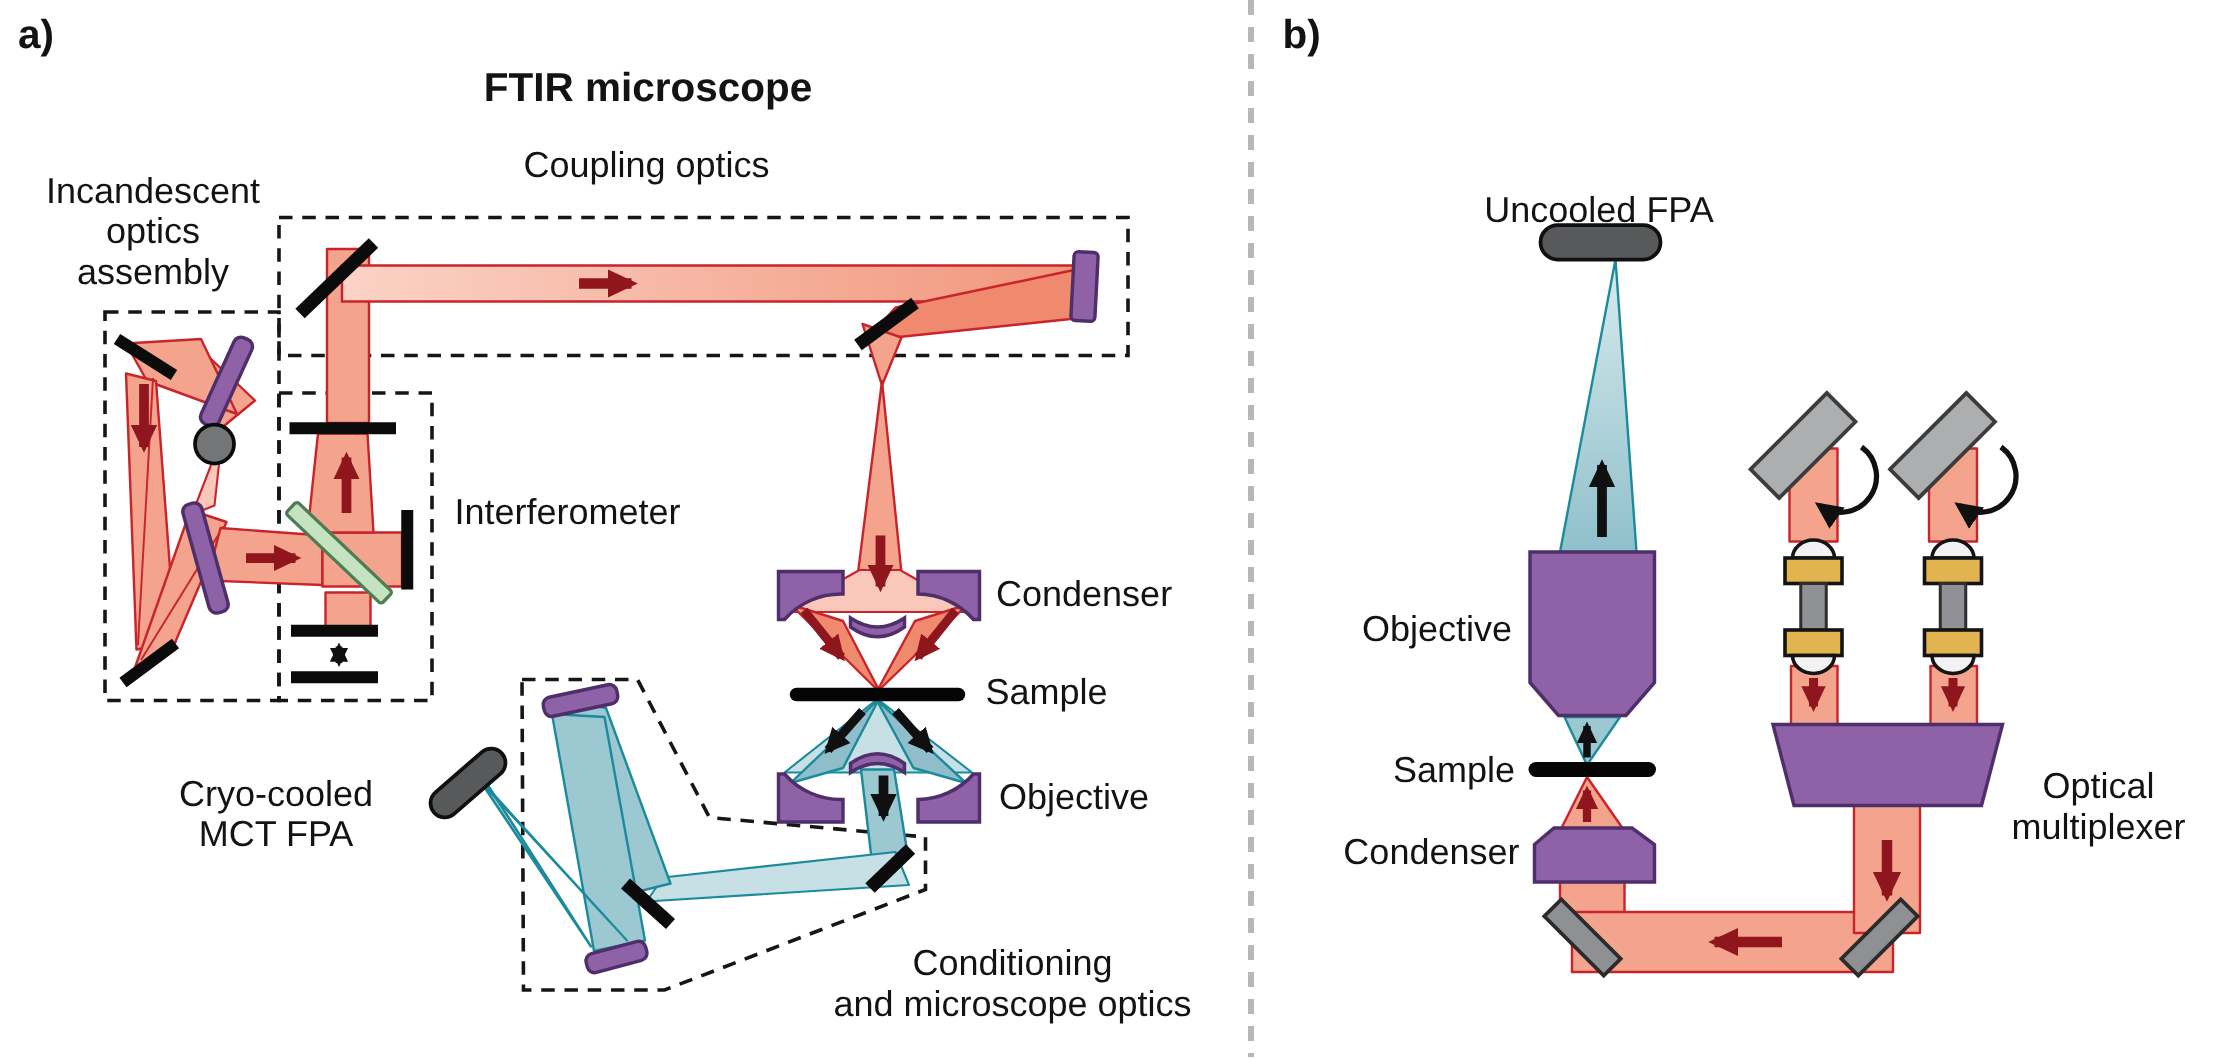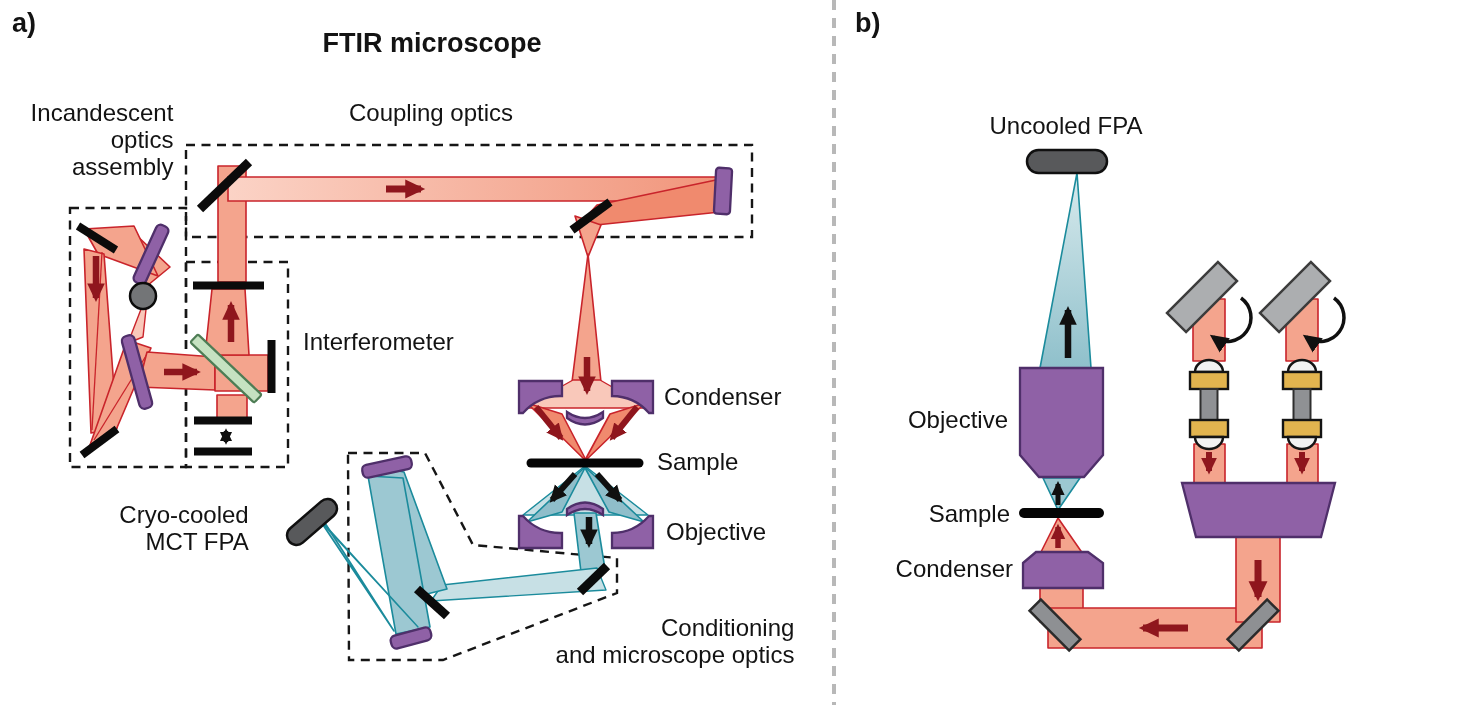--- a/index.html
+++ b/index.html
@@ -1,20 +1,20 @@
 <!DOCTYPE html>
 <html><head>
 <meta charset="utf-8">
 <style>
   html,body{margin:0;padding:0;background:#fff;}
   .stage{position:relative;width:1475px;height:705px;background:#ffffff;overflow:hidden;
          font-family:"Liberation Sans",sans-serif;color:#131313;}
   .stage svg{position:absolute;left:0;top:0;}
   .lbl{position:absolute;font-size:24px;line-height:27px;white-space:pre-line;}
-  .ctr{transform:translateX(-50%);text-align:right;}
+  .ctr{transform:translateX(-50%);text-align:center;margin-top:15px;}
   .ra{text-align:right;}
   .ttl{font-weight:bold;font-size:27px;line-height:30px;}
   .tag{font-weight:bold;font-size:27px;}
   .dash{fill:none;stroke:#161616;stroke-width:2.4;stroke-dasharray:9 6.5;}
   .beamR{fill:#F4A48D;stroke:#C9242B;stroke-width:1.6;stroke-linejoin:round;}
   .beamRp{fill:#F9C8BA;stroke:#C9242B;stroke-width:1.4;stroke-linejoin:round;}
   .beamRd{fill:#F08A6E;stroke:#C9242B;stroke-width:1.6;stroke-linejoin:round;}
   .beamT{fill:#9CC8D2;stroke:#1B8B9C;stroke-width:1.6;stroke-linejoin:round;}
   .beamTp{fill:#C7E0E5;stroke:#1B8B9C;stroke-width:1.4;stroke-linejoin:round;}
   .beamTd{fill:#8FBECA;stroke:#1B8B9C;stroke-width:1.6;stroke-linejoin:round;}
@@ -185,28 +185,30 @@
     <path d="M1241,298 A21,21 0 0 1 1213,337" fill="none" stroke="#101010" stroke-width="3.5" marker-end="url(#ahBt)"></path>
     <path d="M1334,298 A21,21 0 0 1 1306,337" fill="none" stroke="#101010" stroke-width="3.5" marker-end="url(#ahBt)"></path>
   </g>
 </svg>
 
   <div class="lbl tag" style="left:12px;top:10px">a)</div>
   <div class="lbl ttl ctr" style="left:432px;top:28px">FTIR microscope</div>
   <div class="lbl ctr" style="left:102px;top:99px">Incandescent
 optics
 assembly</div>
-  <div class="lbl ctr" style="left:431px;top:99px">Coupling optics</div>
+  <div class="lbl ctr" style="left:431px;top:82px">Coupling optics</div>
   <div class="lbl" style="left:303px;top:328px">Interferometer</div>
   <div class="lbl" style="left:664px;top:383px">Condenser</div>
   <div class="lbl" style="left:657px;top:448px">Sample</div>
   <div class="lbl" style="left:666px;top:518px">Objective</div>
   <div class="lbl ctr" style="left:184px;top:501px">Cryo-cooled
 MCT FPA</div>
   <div class="lbl ctr" style="left:675px;top:614px">Conditioning
 and microscope optics</div>
 
   <div class="lbl tag" style="left:855px;top:10px">b)</div>
   <div class="lbl ctr" style="left:1066px;top:112px">Uncooled FPA</div>
   <div class="lbl ra" style="right:467px;top:406px">Objective</div>
   <div class="lbl ra" style="right:465px;top:500px">Sample</div>
   <div class="lbl ra" style="right:462px;top:555px">Condenser</div>
+  <div class="lbl ctr" style="left:1399px;top:496px">Optical
+multiplexer</div>
 </div>
 
 </body></html>

